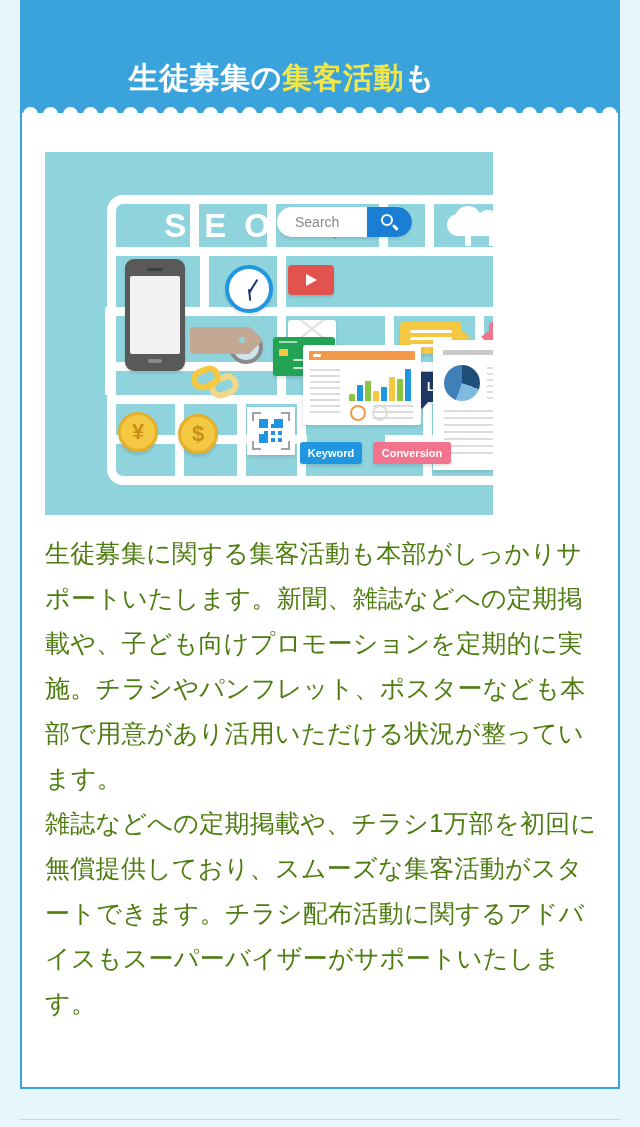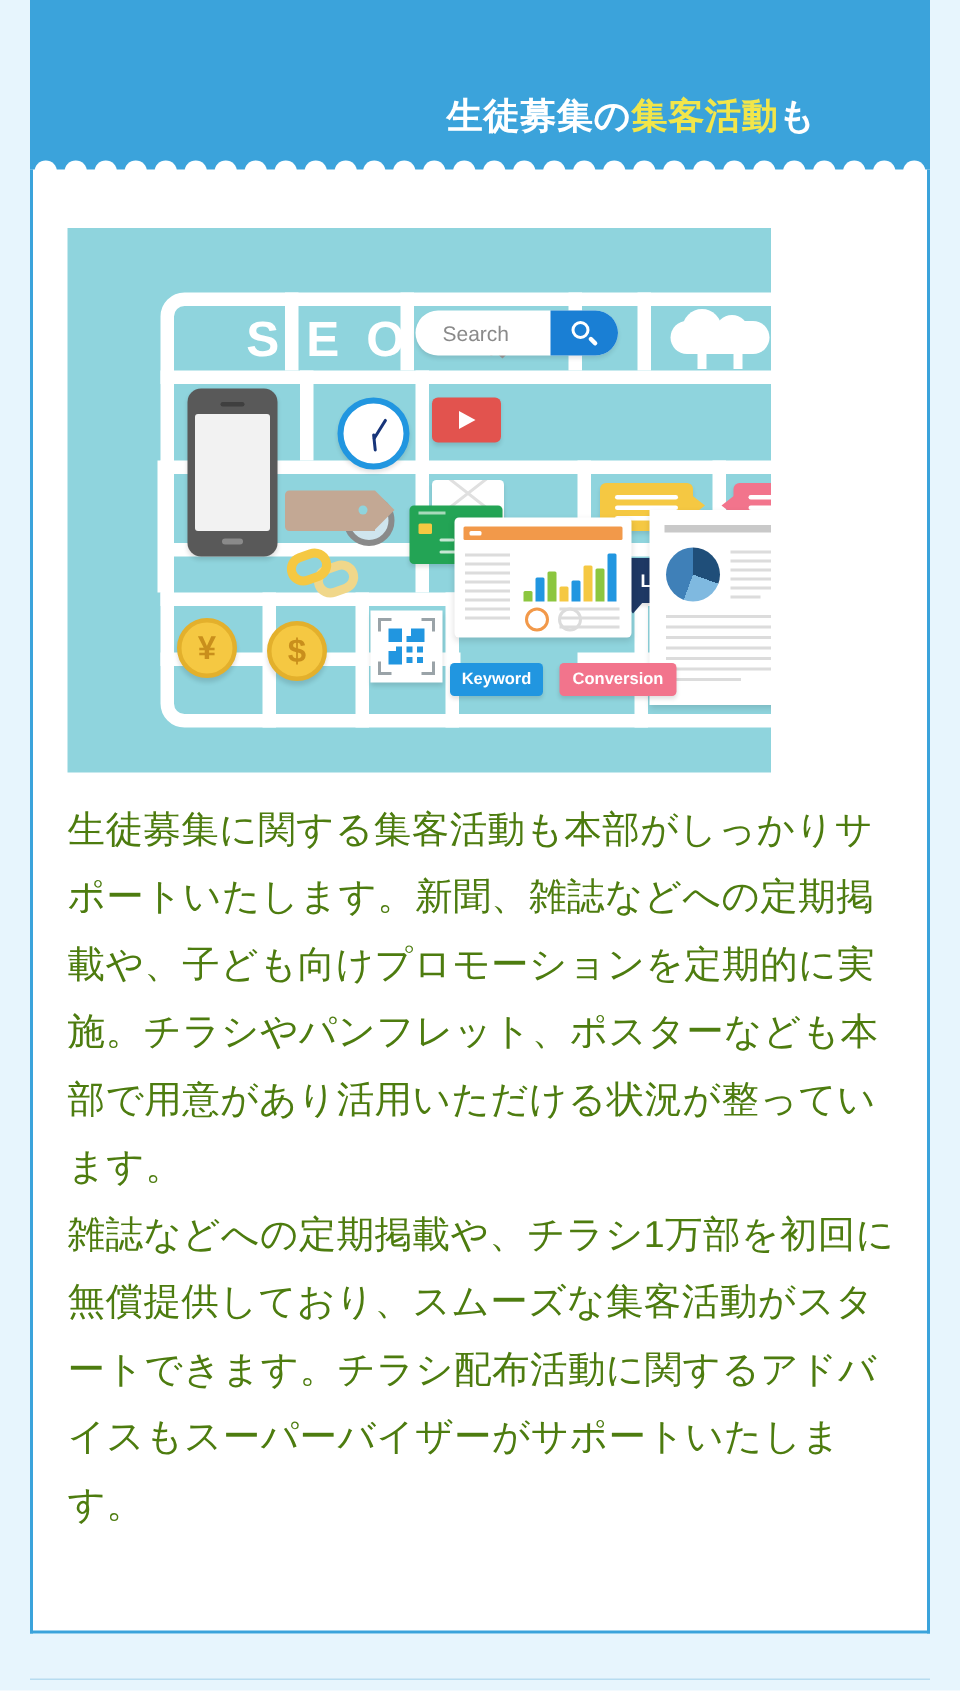--- a/index.html
+++ b/index.html
@@ -13,23 +13,23 @@
   }
 
   
   .header{
     position:absolute;left:20px;top:0;width:600px;height:122px;
     background:#3ba3db;
     overflow:hidden;
   }
   .header-title{
     position:absolute;left:0;top:19px;width:524px;
-    text-align:right;
+    text-align:center;
     color:#ffffff;
-    font-size:24px;
+    font-size:30px;
     font-weight:bold;
     line-height:39px;
     letter-spacing:.5px;
     white-space:pre-line;
   }
   .hl{color:#f2e64a;}
   .scallops{
     position:absolute;left:0;bottom:0;width:600px;height:16px;
     display:flex;align-items:flex-end;justify-content:space-between;
     padding:0 3px;box-sizing:border-box;
@@ -47,21 +47,20 @@
     border-top:none;
     box-sizing:border-box;
   }
 
   
   .figure{
     position:absolute;left:45px;top:152px;
     width:448px;height:363px;
     background:#8fd4dd;
     overflow:hidden;
-    padding-left:21px;
   }
   .fig-inner{position:absolute;inset:0;}
 
   
   .rail{position:absolute;background:#ffffff;}
   .rail.h{height:9px;}
   .rail.v{width:9px;}
 
   
   .frame-outer{

